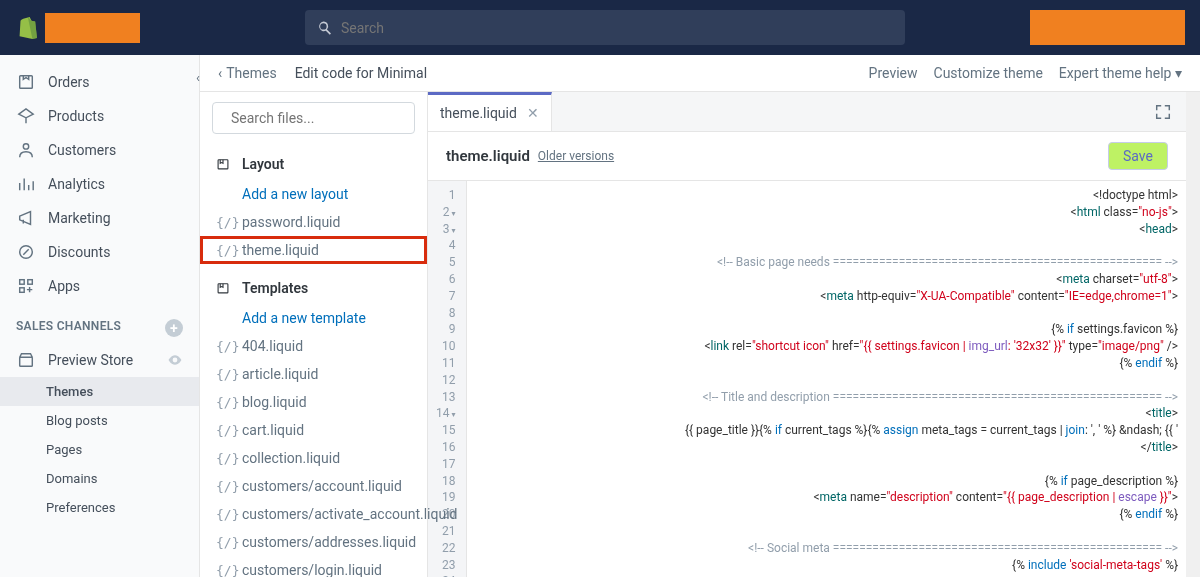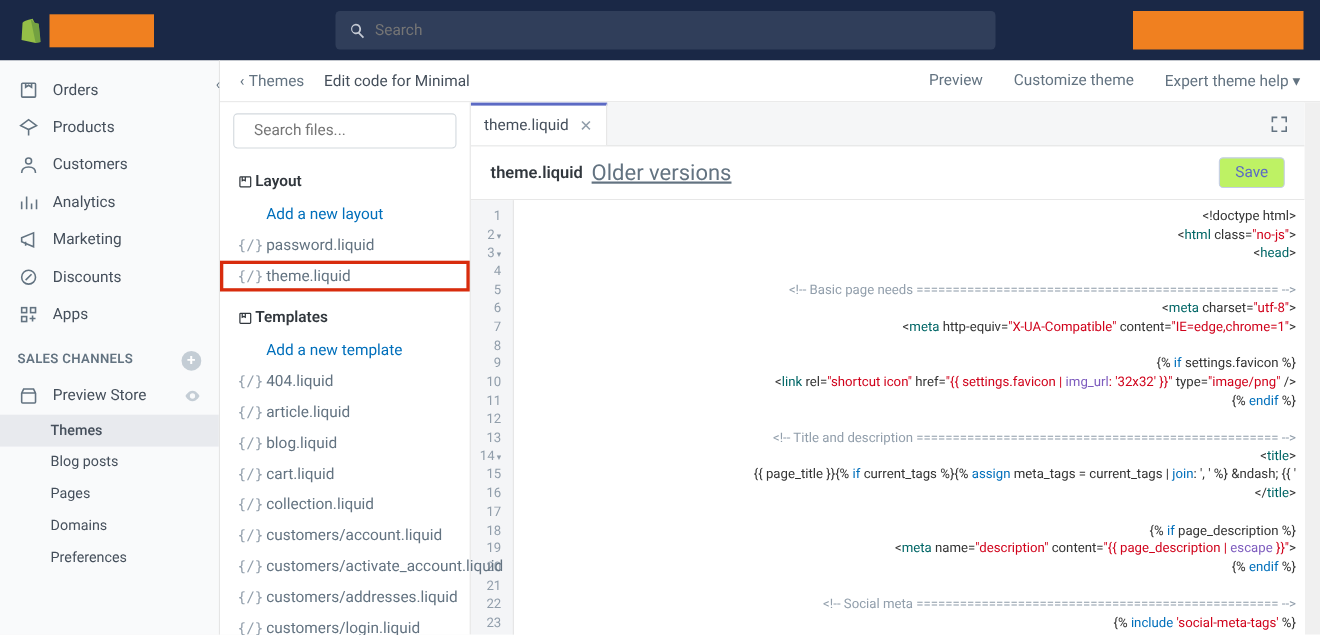--- a/index.html
+++ b/index.html
@@ -19,41 +19,41 @@
 .nav-icon { width: 20px; height: 20px; display: inline-flex; align-items: center; justify-content: center; color: #637381; }
 .sales-channels { display: flex; align-items: flex-start; justify-content: space-between; padding: 16px 16px 6px 16px; color: #637381; font-size: 12px; font-weight: 600; letter-spacing: 0.3px; }
 .plus-circle { width: 18px; height: 18px; border-radius: 50%; background: #c4cdd5; color: white; display: inline-flex; align-items: center; justify-content: center; font-size: 14px; }
 .eye-icon { color: #c4cdd5; }
 .collapse-arrow { position: absolute; left: 183px; top: 62px; width: 30px; height: 30px; display:flex; align-items:center; justify-content:center; color:#637381; cursor:pointer; }
 .content-area { flex: 1; display: flex; flex-direction: column; background: #fff; }
 .header-bar { display: flex; align-items: center; padding: 10px 18px; border-bottom: 1px solid #e5e5e5; gap: 18px; }
 .back-themes { color: #637381; font-size: 14px; cursor: pointer; display: flex; align-items: center; gap: 4px; }
 .header-title { font-size: 14px; color: #454f5b; }
 .header-title strong { font-weight: 400; }
-.header-actions { margin-left: auto; display: flex; gap: 28px; }
+.header-actions { margin-left: auto; display: flex; gap: 16px; }
 .header-actions span { color: #637381; font-size: 14px; cursor: pointer; }
 .editor-body { flex: 1; display: flex; overflow: hidden; }
 .file-panel { width: 228px; border-right: 1px solid #e5e5e5; display: flex; flex-direction: column; background: #fff; }
 .search-files { margin: 10px 12px; border: 1px solid #d3d9de; border-radius: 4px; padding: 7px 10px; display: flex; align-items: center; gap: 8px; color: #919eab; }
 .search-files input { border: none; outline: none; flex: 1; font-size: 14px; color: #333; }
 .file-section { padding: 4px 0; }
-.section-header { display: flex; align-items: center; padding: 8px 16px; font-weight: 600; color: #31373d; font-size: 14px; }
+.section-header { display: flex; align-items: center; gap: 10px; padding: 8px 16px; font-weight: 600; color: #31373d; font-size: 14px; }
 .section-icon { width: 16px; height: 16px; display:inline-flex; align-items:center; }
 .add-link { color: #006fbb; padding: 6px 16px 6px 42px; cursor: pointer; font-size: 14px; }
 .file-item { display: flex; align-items: center; gap: 8px; padding: 6px 16px 6px 42px; color: #637381; cursor: pointer; font-size: 14px; position: relative; }
 .file-item.highlighted { outline: 3px solid #d82c0d; outline-offset: -3px; }
 .file-glyph { color: #919eab; font-family: monospace; font-weight: 500; font-size: 13px; position:absolute; left:16px; }
 .code-panel { flex: 1; display: flex; flex-direction: column; overflow: hidden; }
 .tab-bar { display: flex; align-items: center; height: 40px; background: #f5f6f7; border-bottom: 1px solid #e5e5e5; position: relative; }
 .tab { background: #fff; border-top: 3px solid #5c6ac4; height: 100%; display: flex; align-items: center; padding: 0 12px; gap: 10px; font-size: 14px; color: #454f5b; border-right: 1px solid #e5e5e5; }
 .tab-close { color: #919eab; cursor: pointer; }
 .fullscreen-btn { margin-left: auto; padding: 0 14px; color: #637381; cursor: pointer; }
 .file-header { display: flex; align-items: center; padding: 10px 18px; gap: 8px; }
 .file-header .fname { font-weight: 600; color: #31373d; font-size: 15px; }
-.older-link { color: #637381; text-decoration: underline; cursor: pointer; font-size: 20px; }
+.older-link { color: #637381; text-decoration: underline; cursor: pointer; font-size: 12px; }
 .save-btn { margin-left: auto; background: #bef264; color: #5c6ac4; border: 1px solid #c5cde8; border-radius: 4px; padding: 5px 14px; font-size: 14px; cursor: pointer; }
 .code-editor { flex: 1; display: flex; overflow-y: scroll; background: #fff; font-family: Menlo, Consolas, monospace; font-size: 12px; line-height: 1.4; border-top: 1px solid #e5e5e5; }
 .gutter { background: #f4f5f7; color: #919eab; text-align: right; padding: 6px 6px 6px 4px; user-select: none; border-right: 1px solid #e5e5e5; }
 .gutter div { padding: 0 4px; height: 16.8px; }
 .gutter div.fold::after { content: " ▾"; font-size: 8px; color:#919eab; }
 .code-lines { padding: 6px 8px; flex: 1; white-space: pre; text-align: right; }
 .code-lines div { height: 16.8px; }
 .kw { color: #006fbb; }
 .tag { color: #066; }
 .str { color: #d0021b; }

